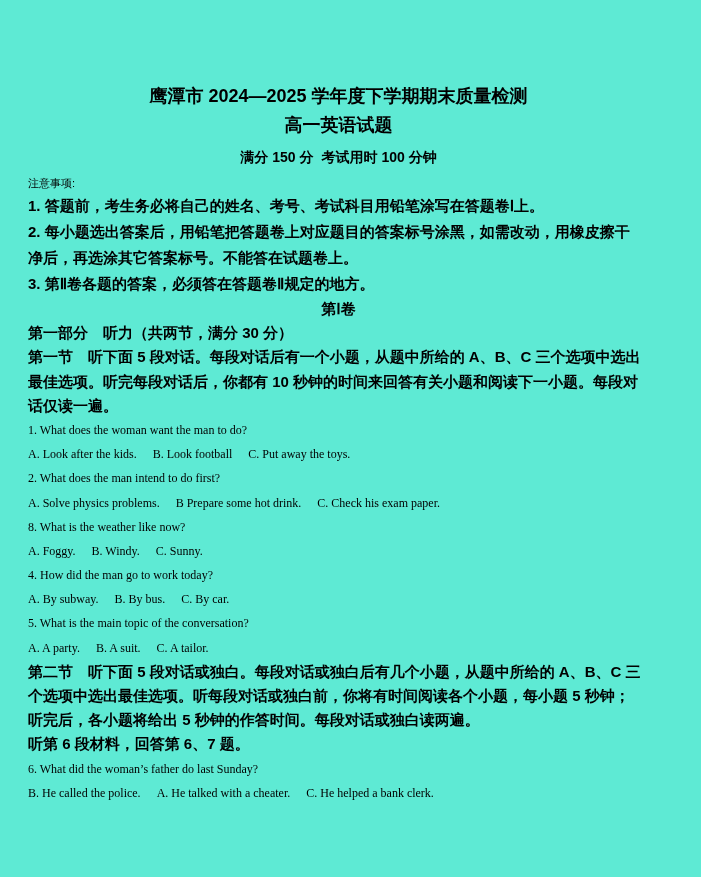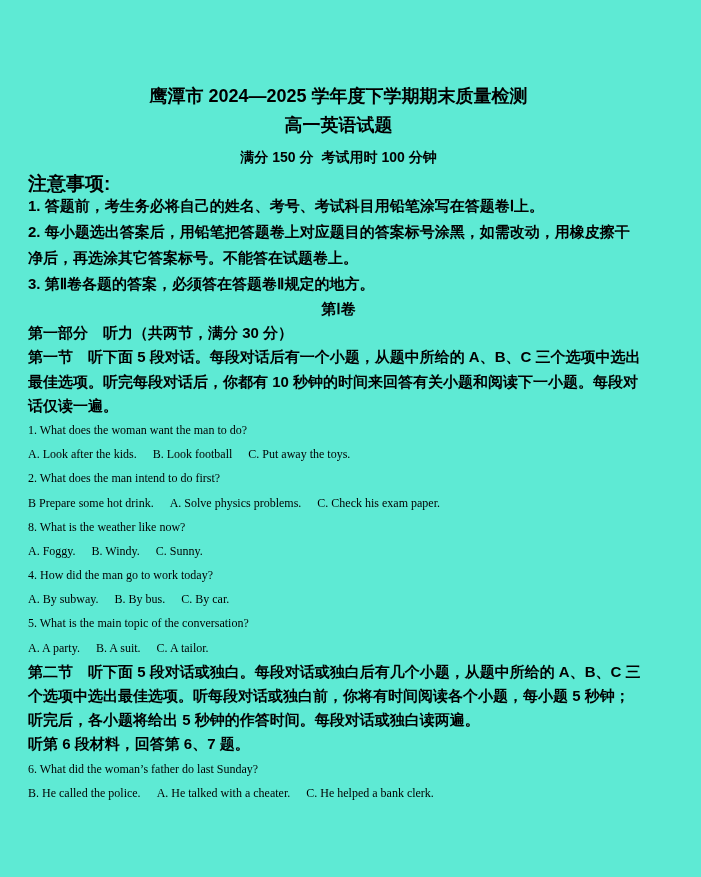--- a/index.html
+++ b/index.html
@@ -21,21 +21,21 @@
   }
   .doc-subtitle{
     font-size:18px;font-weight:700;text-align:center;
     line-height:24px;margin-top:5px;
   }
   .exam-info{
     display:flex;justify-content:center;gap:8px;
     font-size:14px;font-weight:700;margin-top:11px;line-height:18px;
   }
   .notice-heading{
-    font-size:19px;font-weight:700;margin-top:8px;line-height:19px;
+    font-size:11px;font-weight:400;margin-top:8px;line-height:19px;
   }
   .zh{
     font-family:"Liberation Sans",sans-serif;
     font-weight:700;font-size:15px;
   }
   .notice-line{
     line-height:26px;height:26px;white-space:nowrap;overflow:visible;
   }
   .line{
     line-height:24.2px;height:24.2px;white-space:nowrap;overflow:visible;
@@ -76,22 +76,22 @@
 
   <div class="en line">1. What does the woman want the man to do?</div>
   <div class="en line opts">
     <span>A. Look after the kids.</span>
     <span>B. Look football</span>
     <span>C. Put away the toys.</span>
   </div>
 
   <div class="en line">2. What does the man intend to do first?</div>
   <div class="en line opts">
+    <span>A. Solve physics problems.</span>
     <span>B Prepare some hot drink.</span>
-    <span>A. Solve physics problems.</span>
     <span>C. Check his exam paper.</span>
   </div>
 
   <div class="en line">8. What is the weather like now?</div>
   <div class="en line opts">
     <span>A. Foggy.</span>
     <span>B. Windy.</span>
     <span>C. Sunny.</span>
   </div>
 

